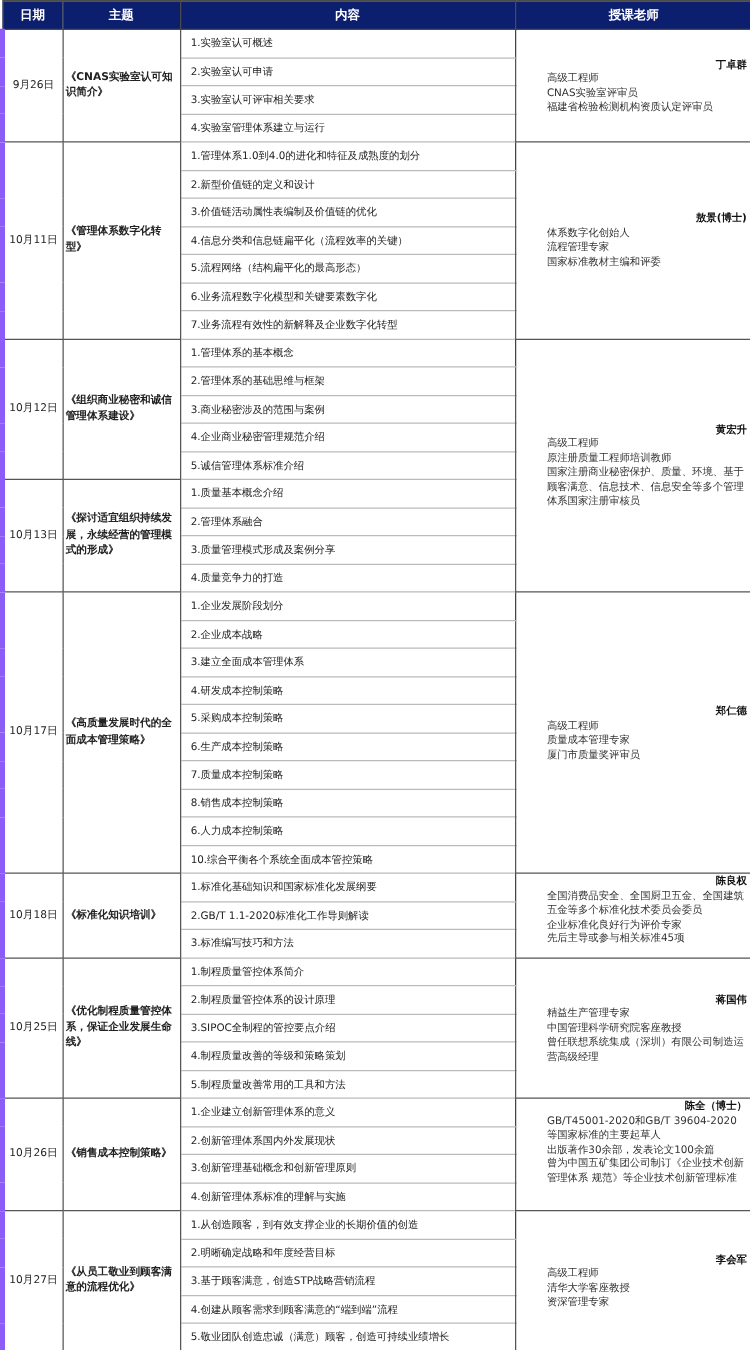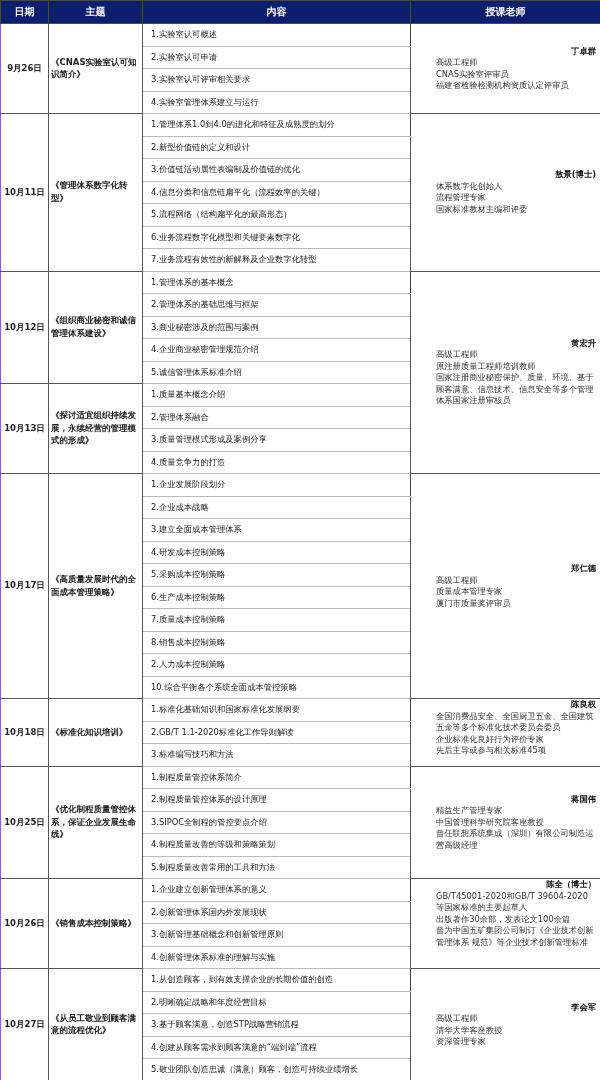--- a/index.html
+++ b/index.html
@@ -25,23 +25,22 @@
     vertical-align: middle;
   }
   tbody td {
     border: 1px solid #555;
     font-size: 8.3px;
     line-height: 11.5px;
     vertical-align: middle;
   }
   td.date {
     text-align: center;
-    border-left: 1px solid #8b5cf6;
+    border-left: 4px solid #8b5cf6;
     font-size: 8.5px;
-    font-weight: bold;
   }
   td.theme {
     font-weight: bold;
     font-size: 8.5px;
     line-height: 12.5px;
     padding: 0 1px 1px 2px;
   }
   td.item {
     height: 22.5px;
     padding-left: 8px;
@@ -195,21 +194,21 @@
       <tr>
         <td class="item">6.生产成本控制策略</td>
       </tr>
       <tr>
         <td class="item">7.质量成本控制策略</td>
       </tr>
       <tr>
         <td class="item">8.销售成本控制策略</td>
       </tr>
       <tr>
-        <td class="item">2.人力成本控制策略</td>
+        <td class="item">6.人力成本控制策略</td>
       </tr>
       <tr>
         <td class="item">10.综合平衡各个系统全面成本管控策略</td>
       </tr>
       <tr class="group-start">
         <td class="date" rowspan="3">10月18日</td>
         <td class="theme" rowspan="3">《标准化知识培训》</td>
         <td class="item">1.标准化基础知识和国家标准化发展纲要</td>
         <td class="teacher t-top" rowspan="3">
           <div class="t-name">陈良权</div>

